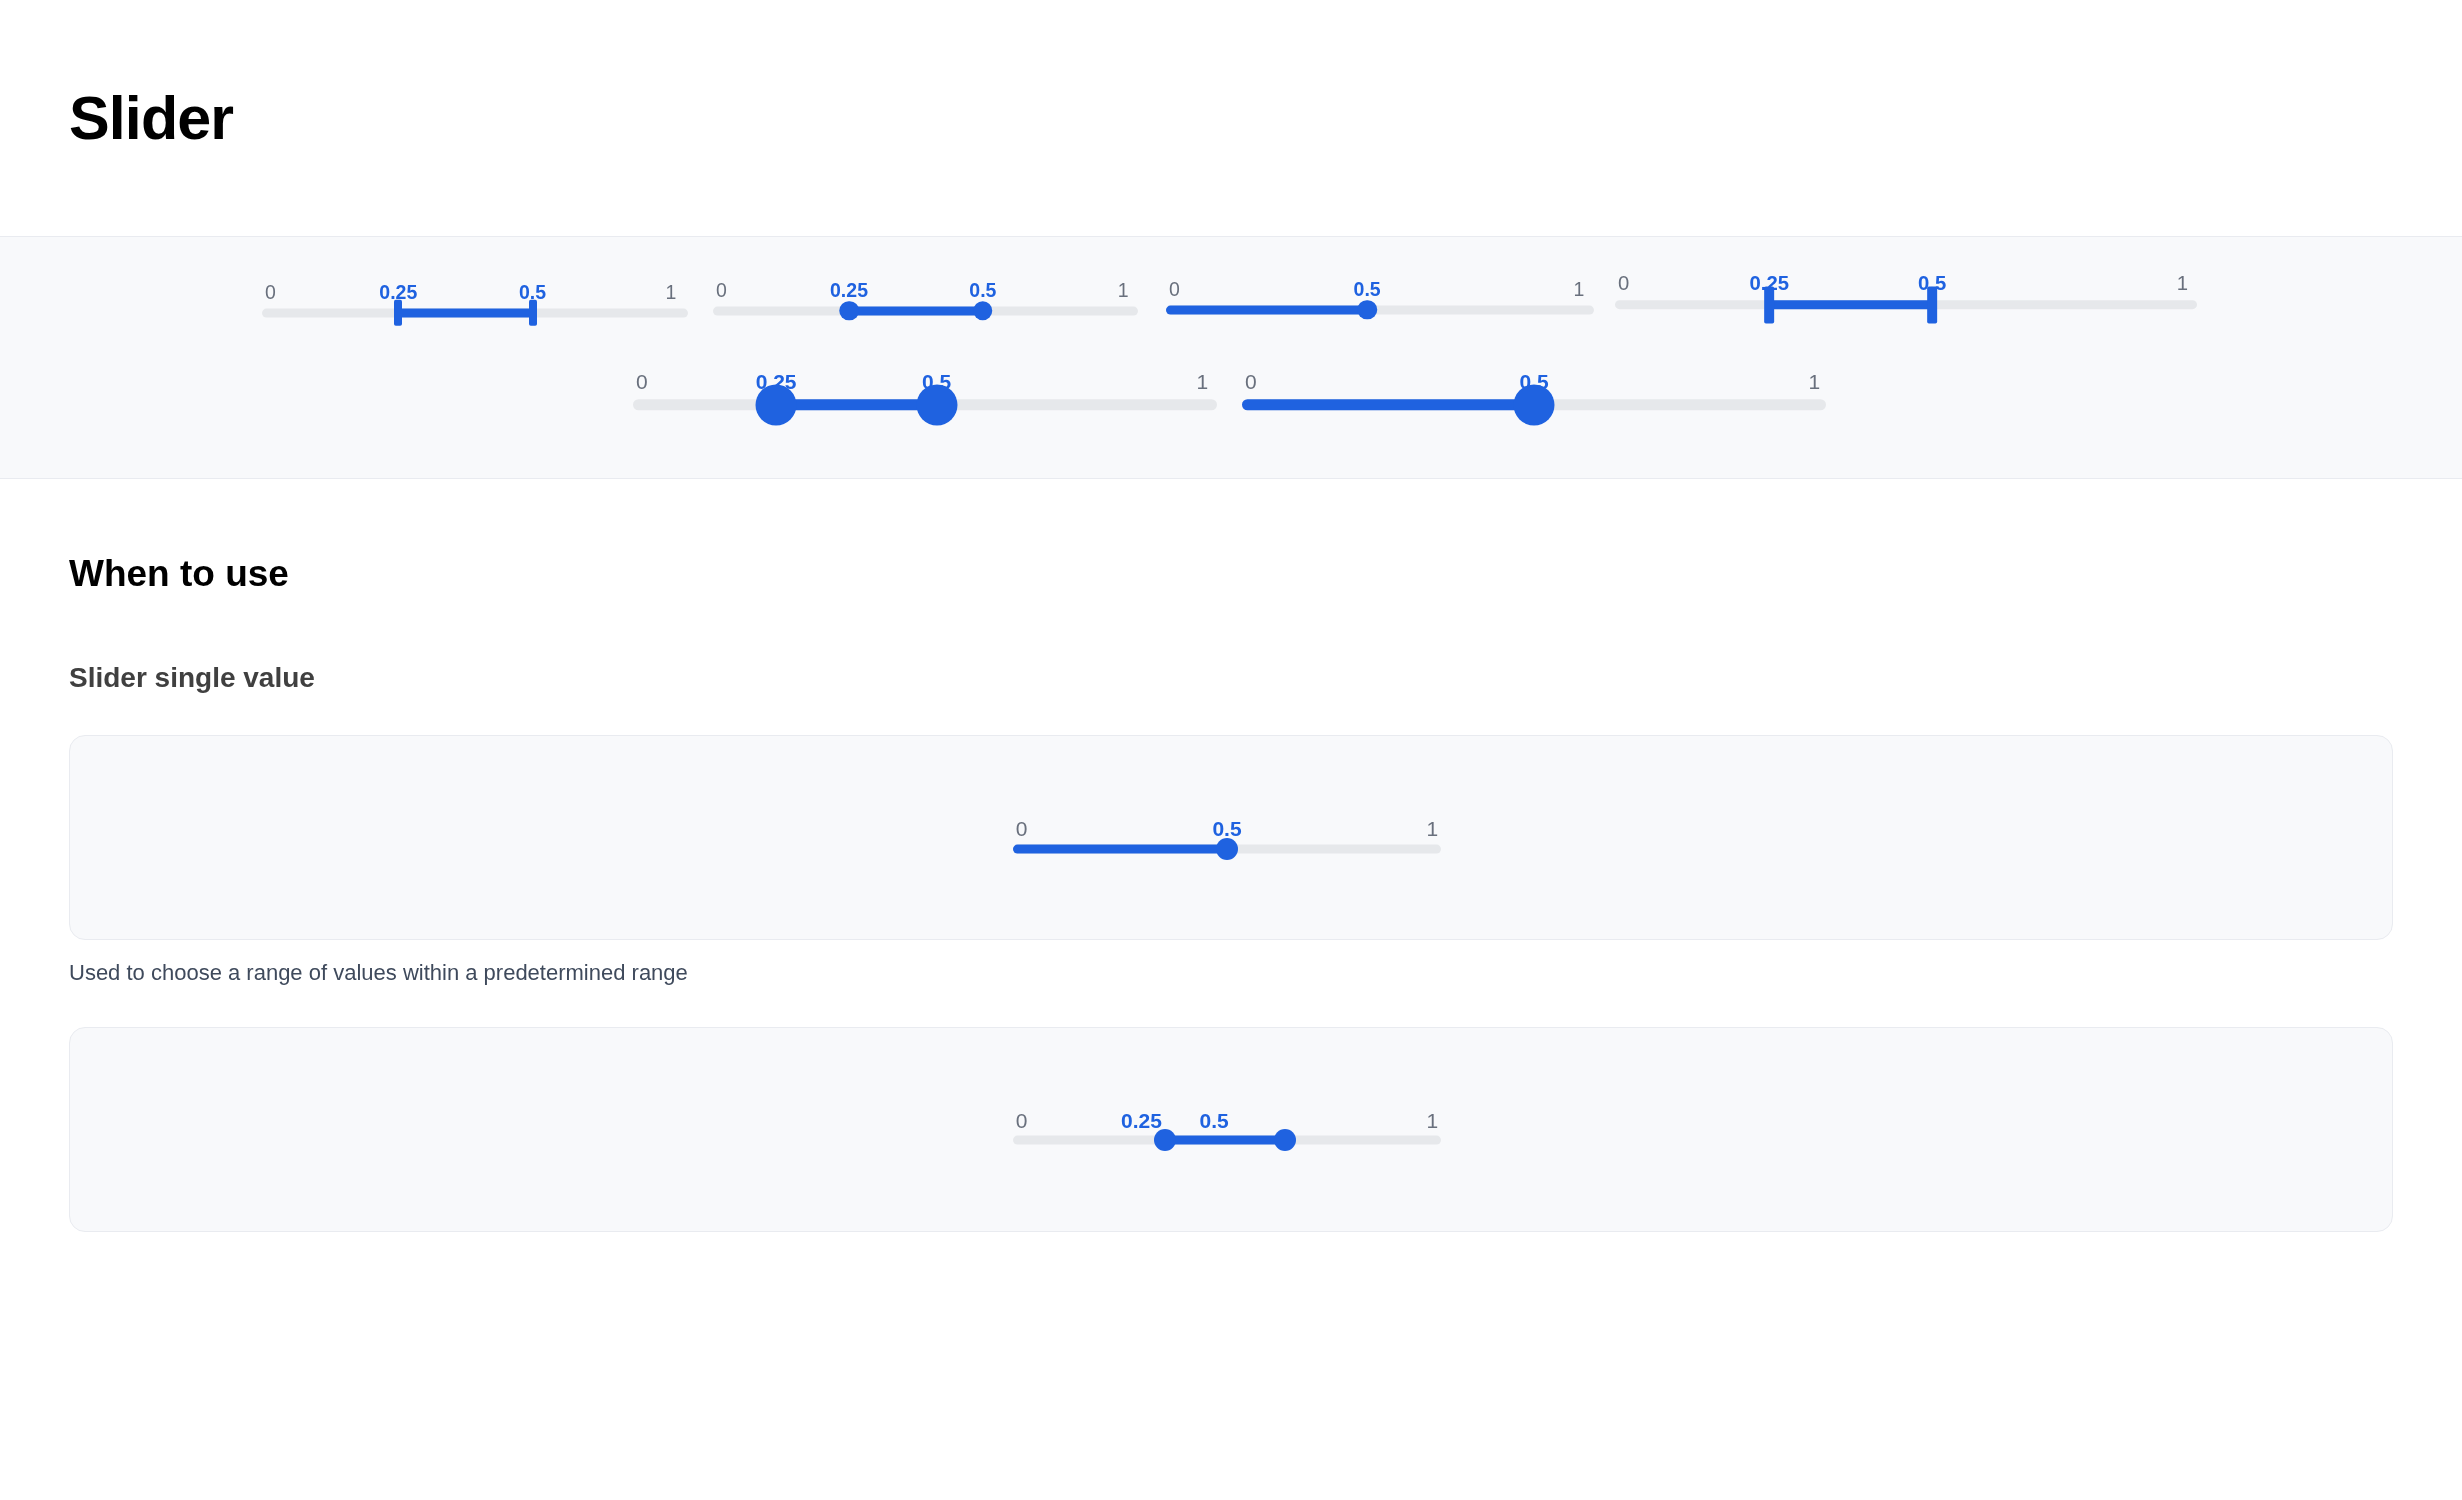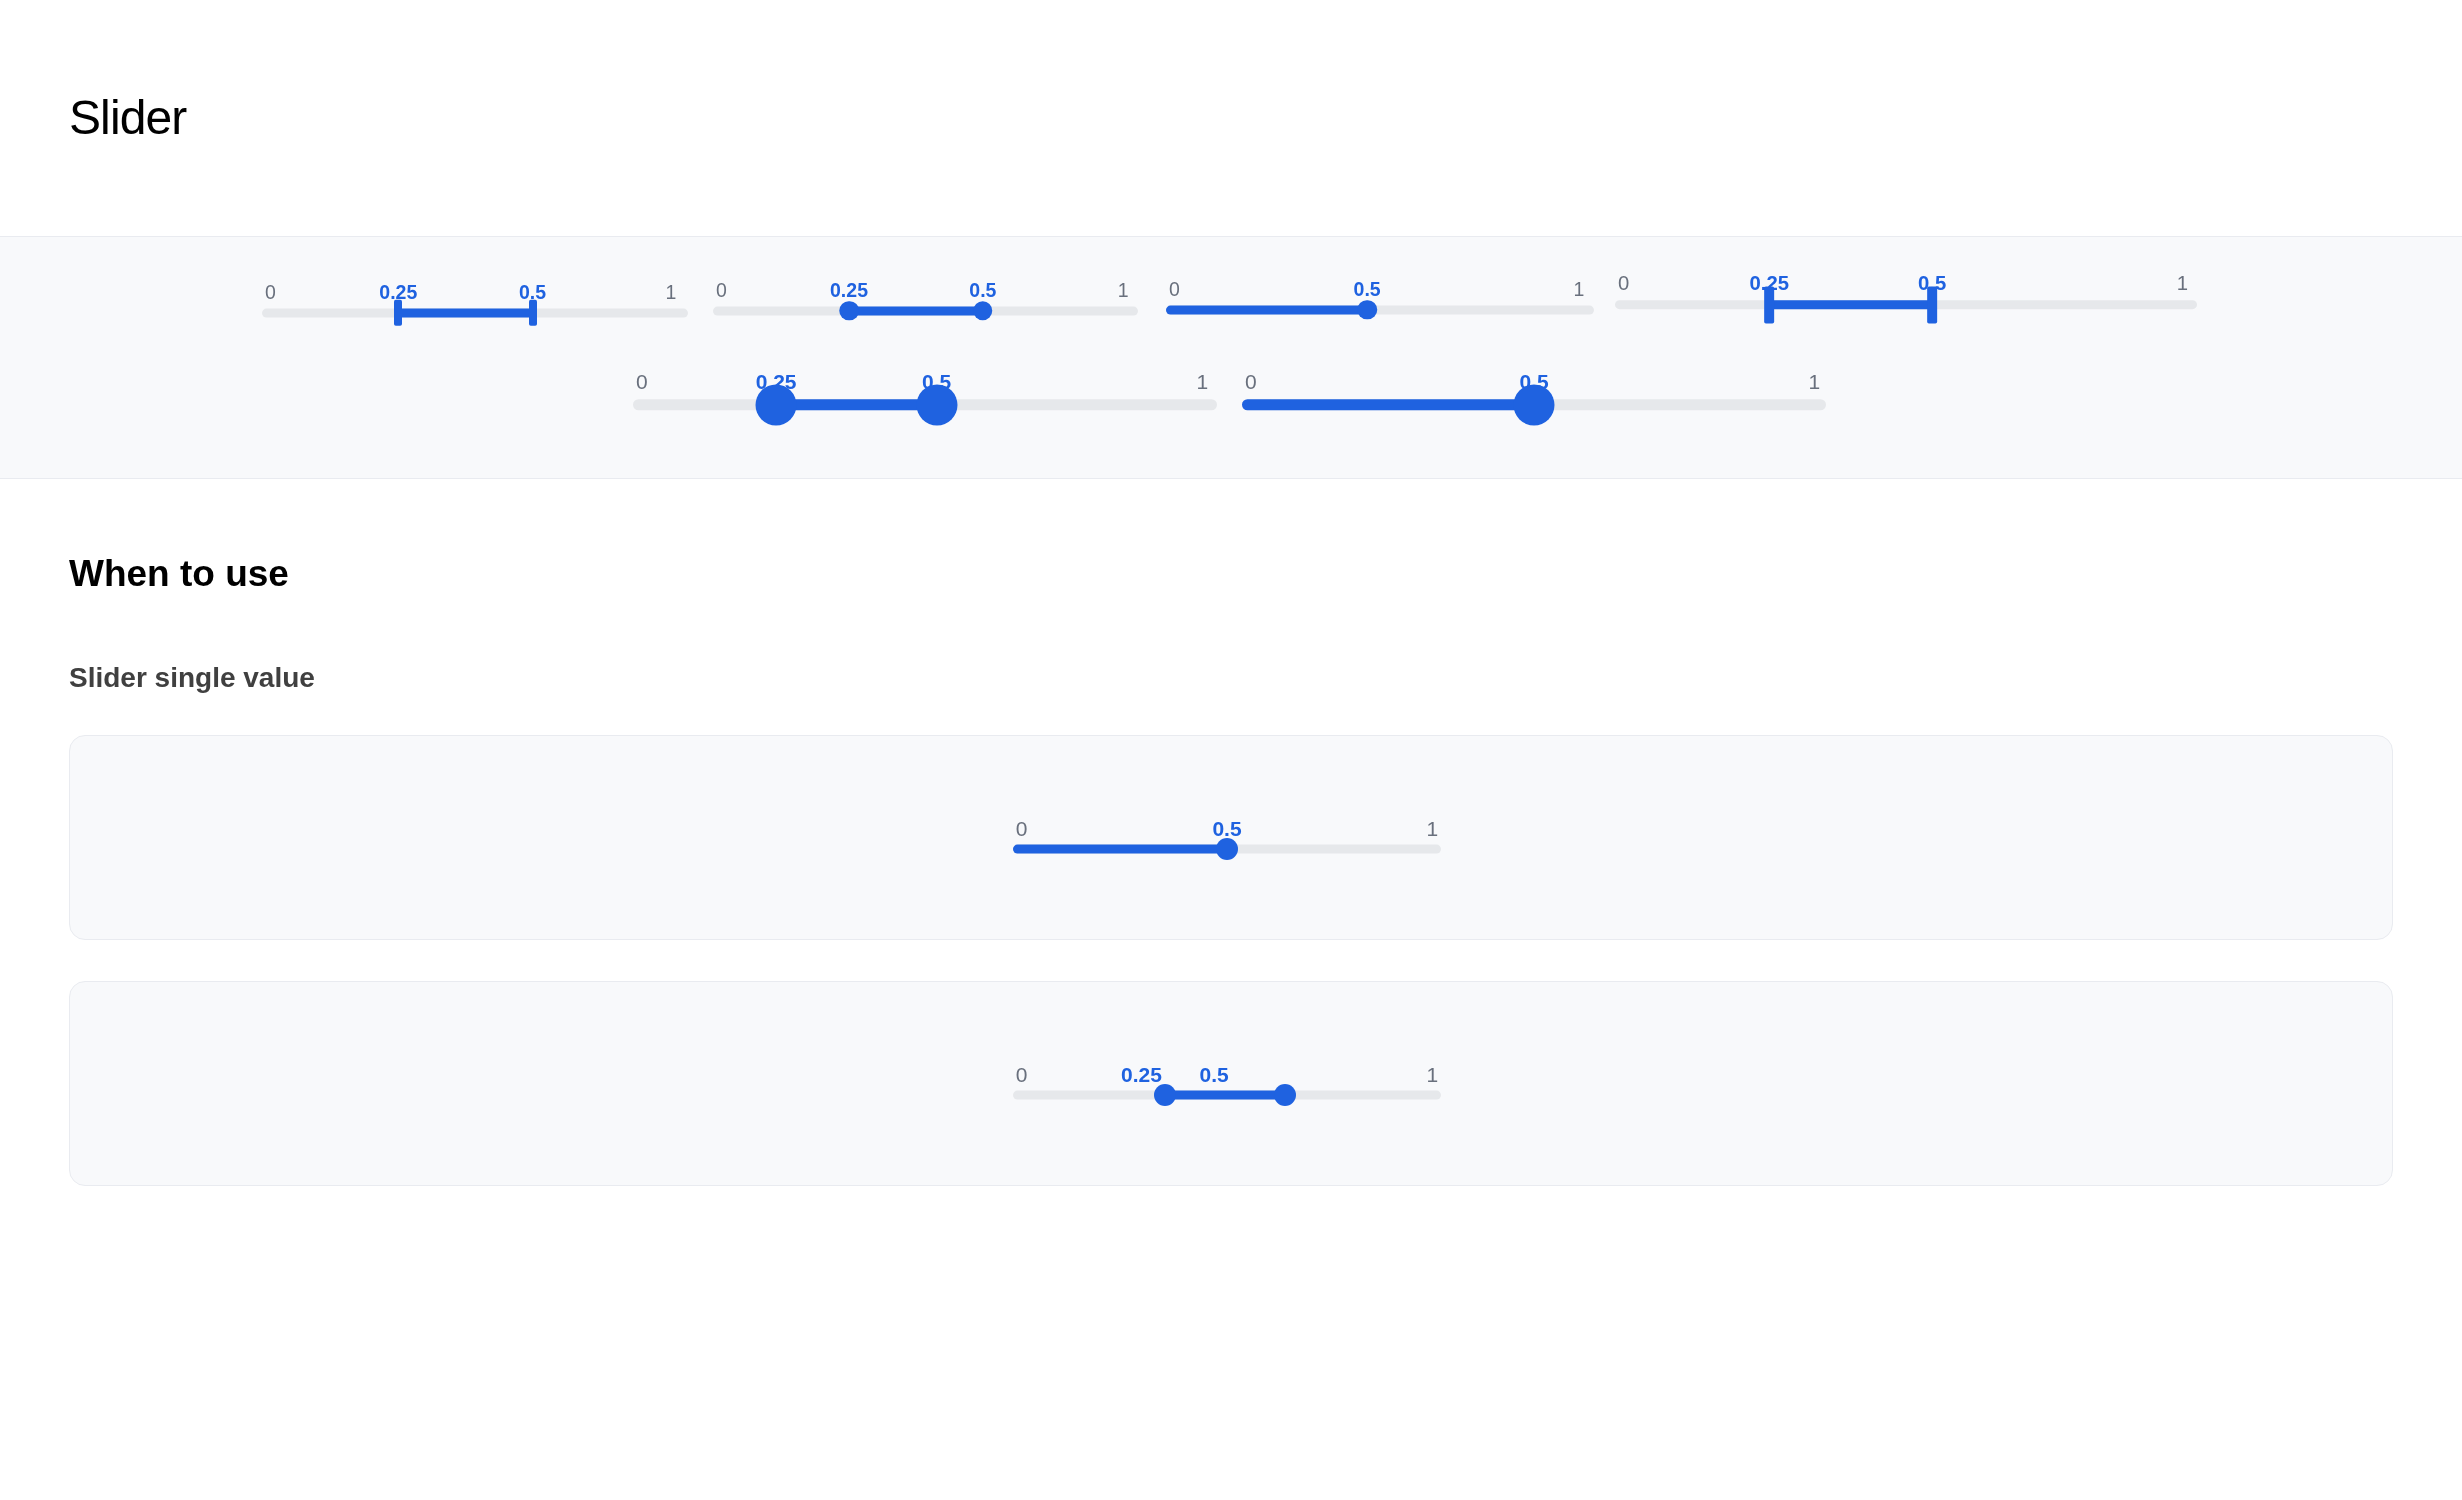--- a/index.html
+++ b/index.html
@@ -25,22 +25,22 @@
   
   .header {
     height: 237px;
     background: #ffffff;
     border-bottom: 1.8px solid #e9ebf0;
     display: flex;
     align-items: center;
     padding-left: 69px;
   }
   .page-title {
-    font-size: 48px;
-    font-weight: 400;
+    font-size: 61px;
+    font-weight: 700;
     color: #000000;
     letter-spacing: -0.9px;
     line-height: 1;
   }
 
   
   .showcase {
     background: #f8f9fb;
     border-bottom: 1.8px solid #e9ebf0;
     height: 242px;
@@ -274,20 +274,21 @@
           <div class="track-wrap">
             <div class="track"></div>
             <div class="fill" style="left:0; width:50%;"></div>
             <div class="handle round" style="left:50%;"></div>
           </div>
         </div>
       </div>
     </div>
 
     <div>
+      <div class="sub-desc">Used to choose a range of values within a predetermined range</div>
 
       <div class="demo-panel">
         <div class="slider demo-slider" style="left:943px; top:81px; width:428px;">
           <div class="labels">
             <span class="lbl-end" style="left:2%;">0</span>
             <span class="lbl-val" style="left:30%;">0.25</span>
             <span class="lbl-val" style="left:47%;">0.5</span>
             <span class="lbl-end" style="left:98%;">1</span>
           </div>
           <div class="track-wrap">

